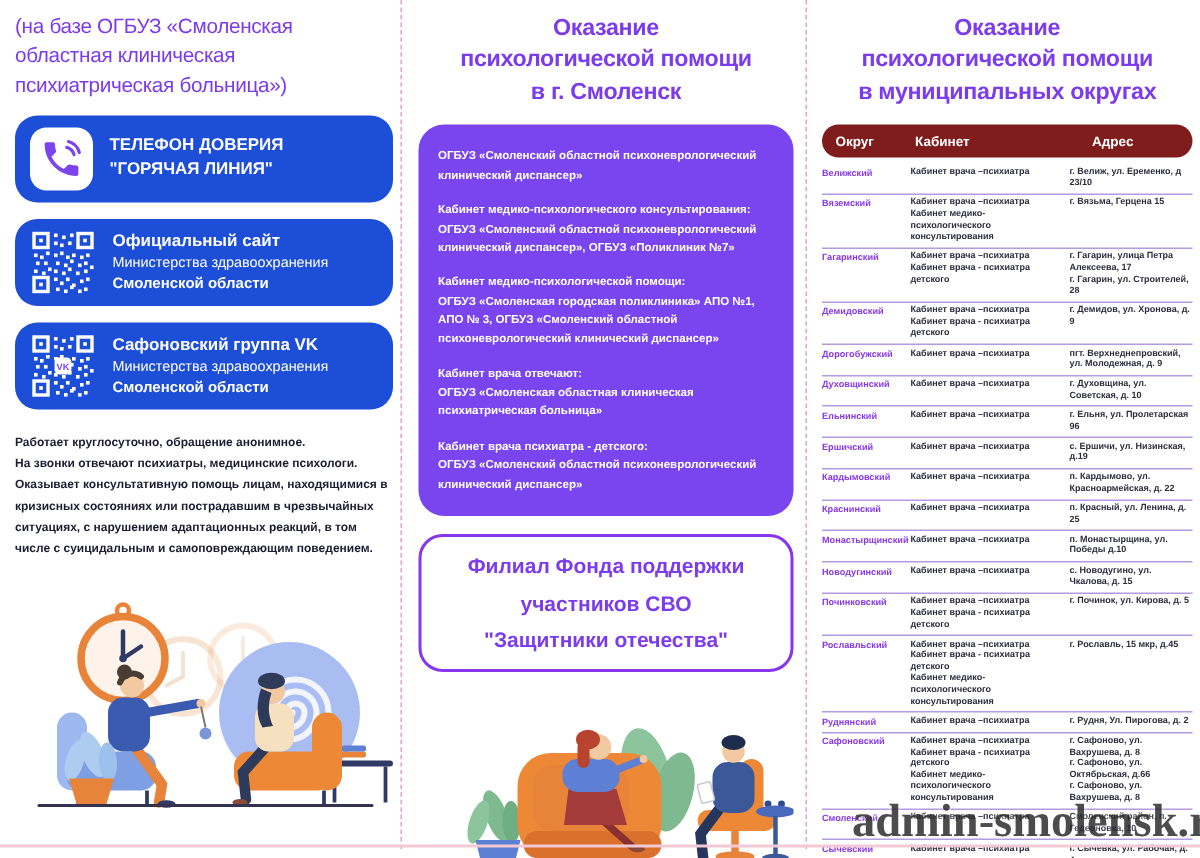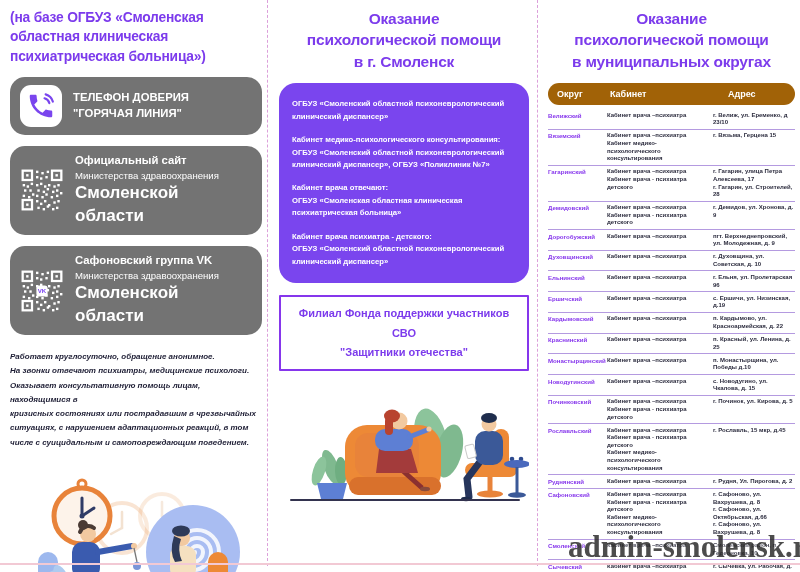--- a/index.html
+++ b/index.html
@@ -7,50 +7,50 @@
         font-family:"Liberation Sans","DejaVu Sans",sans-serif;}
   .fold{position:absolute;top:0;bottom:6px;width:0;border-left:1.5px dashed rgba(208,128,205,.75);}
   #fold1{left:267px}#fold2{left:537px}
   .bottom-edge{position:absolute;left:0;top:563px;width:800px;height:1.5px;background:#f2c9d4;}
 
   .panel{position:absolute;top:8px;}
   #p-left{left:10px;width:252px}
   #p-mid{left:279px;width:250px}
   #p-right{left:548px;width:247px}
 
-  .base-note{color:#7C3BEC;font-weight:700;font-size:13.8px;line-height:1.4;
+  .base-note{color:#7C3BEC;font-weight:400;font-size:13.8px;line-height:1.4;
              white-space:pre-line;letter-spacing:-.2px;}
 
-  .card{display:flex;align-items:center;gap:11px;background:#737373;border-radius:15px;
+  .card{display:flex;align-items:center;gap:11px;background:#1d4ed8;border-radius:15px;
         padding:7px 10px;margin-top:11px;min-height:44px;}
   .tile{flex:none;width:42px;height:42px;background:#fff;border-radius:11px;
         display:grid;place-items:center;}
   .qr{flex:none;width:44px;height:44px;}
   .ctext{min-width:0}
   .l1{font-size:11.3px;font-weight:700;color:#fff;line-height:1.4;}
   .l2{font-size:9.6px;font-weight:500;color:#fff;line-height:1.4;}
-  .l3{font-size:17px;font-weight:700;color:#fff;line-height:1.35;}
+  .l3{font-size:10px;font-weight:700;color:#fff;line-height:1.35;}
   .phone{font-size:14.5px;font-weight:800;color:#fff;line-height:1.3;}
 
   .desc{margin-top:15px;font-size:8px;font-weight:700;line-height:1.78;color:#1c1c33;
-        white-space:pre-line;font-style:italic;}
+        white-space:pre-line;}
 
   .ptitle{color:#7C3BEC;font-weight:800;font-size:15.5px;line-height:1.38;
           white-space:pre-line;letter-spacing:-.2px;text-align:center;}
 
   .main-card{margin-top:11px;background:#7A45EE;border-radius:17px;padding:15px 13px;color:#fff;}
   .sec{margin-top:11px;}
   .sec:first-child{margin-top:0;}
   .sec .h{font-size:7.7px;font-weight:800;line-height:1.62;}
   .sec .b{font-size:7.7px;font-weight:700;line-height:1.62;}
 
-  .svo{margin-top:12px;border:2px solid #8636EC;border-radius:1px;padding:7px 8px;
-       text-align:center;color:#7C3BEC;font-weight:800;font-size:11px;line-height:1.75;}
-
-  .thead{margin-top:11px;background:#a16207;border-radius:12px;color:#fff;display:flex;
+  .svo{margin-top:12px;border:2px solid #8636EC;border-radius:16px;padding:7px 8px;
+       text-align:center;color:#7C3BEC;font-weight:800;font-size:14px;line-height:1.75;}
+
+  .thead{margin-top:11px;background:#7f1d1d;border-radius:12px;color:#fff;display:flex;
          align-items:center;padding:6px 9px;font-size:9px;font-weight:800;}
   .thead .hc1{width:53px}.thead .hc2{width:118px}.thead .hc3{flex:1}
   .rows{margin-top:4px;}
   .t-row{display:flex;border-bottom:1px solid #b49ae0;padding:2.5px 0 2px;
          font-size:6px;line-height:1.27;}
   .t-row .c1{width:55px;padding-right:4px;color:#8636EC;font-weight:800;font-size:6.1px;}
   .t-row .c2{width:100px;padding-right:6px;color:#2c2c3e;font-weight:600;}
   .t-row .c3{flex:1;color:#2c2c3e;font-weight:600;}
 
   .illus{display:block;margin-top:4px;}
@@ -248,20 +248,24 @@
     <div class="main-card">
       <div>
           <div class="sec">
             <div class="b">ОГБУЗ «Смоленский областной психоневрологический клинический диспансер»</div>
           </div>
           <div class="sec">
             <div class="h">Кабинет медико-психологического консультирования:</div>
             <div class="b">ОГБУЗ «Смоленский областной психоневрологический клинический диспансер», ОГБУЗ «Поликлиник №7»</div>
           </div>
           <div class="sec">
+            <div class="h">Кабинет медико-психологической помощи:</div>
+            <div class="b">ОГБУЗ «Смоленская городская поликлиника» АПО №1, АПО № 3, ОГБУЗ «Смоленский областной психоневрологический клинический диспансер»</div>
+          </div>
+          <div class="sec">
             <div class="h">Кабинет врача отвечают:</div>
             <div class="b">ОГБУЗ «Смоленская областная клиническая психиатрическая больница»</div>
           </div>
           <div class="sec">
             <div class="h">Кабинет врача психиатра - детского:</div>
             <div class="b">ОГБУЗ «Смоленский областной психоневрологический клинический диспансер»</div>
           </div>
         </div>
     </div>
 

